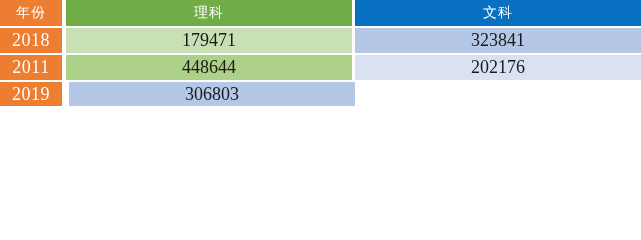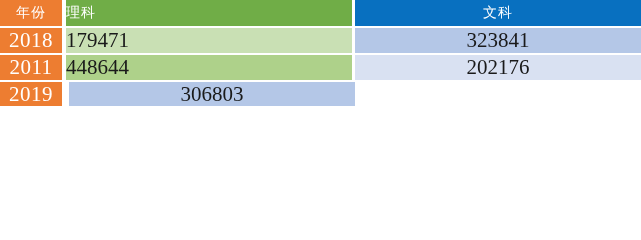--- a/index.html
+++ b/index.html
@@ -34,21 +34,21 @@
   }
 
   
   .col-year {
     width: 62px;
     justify-content: center;
   }
   .gap-1 { width: 4px; background: #ffffff; flex: 0 0 4px; }
   .col-science {
     width: 286px;
-    justify-content: flex-start;
+    justify-content: center;
   }
   .gap-2 { width: 3px; background: #ffffff; flex: 0 0 3px; }
   .col-arts {
     width: 286px;
     justify-content: center;
   }
 
   
   .header-row { height: 26px; }
   .header-row .cell {
@@ -60,21 +60,21 @@
   .header-row .col-year    { background: #ED7D31; }
   .header-row .col-science { background: #70AD47; }
   .header-row .col-arts    { background: #0870C0; }
 
   .row-sep { height: 2px; background: #ffffff; width: 641px; }
 
   
   .data-row { height: 25px; }
   .data-row .cell {
     height: 25px;
-    font-size: 21px;
+    font-size: 18px;
     color: #1a1a1a;
   }
   .data-row .col-year {
     background: #ED7D31;
     color: #ffffff;
     letter-spacing: 0.5px;
   }
   .data-row.band-a .col-science { background: #C9E0B4; }
   .data-row.band-a .col-arts    { background: #B4C7E7; align-items: center; }
   .data-row.band-b .col-science { background: #AED18A; }

